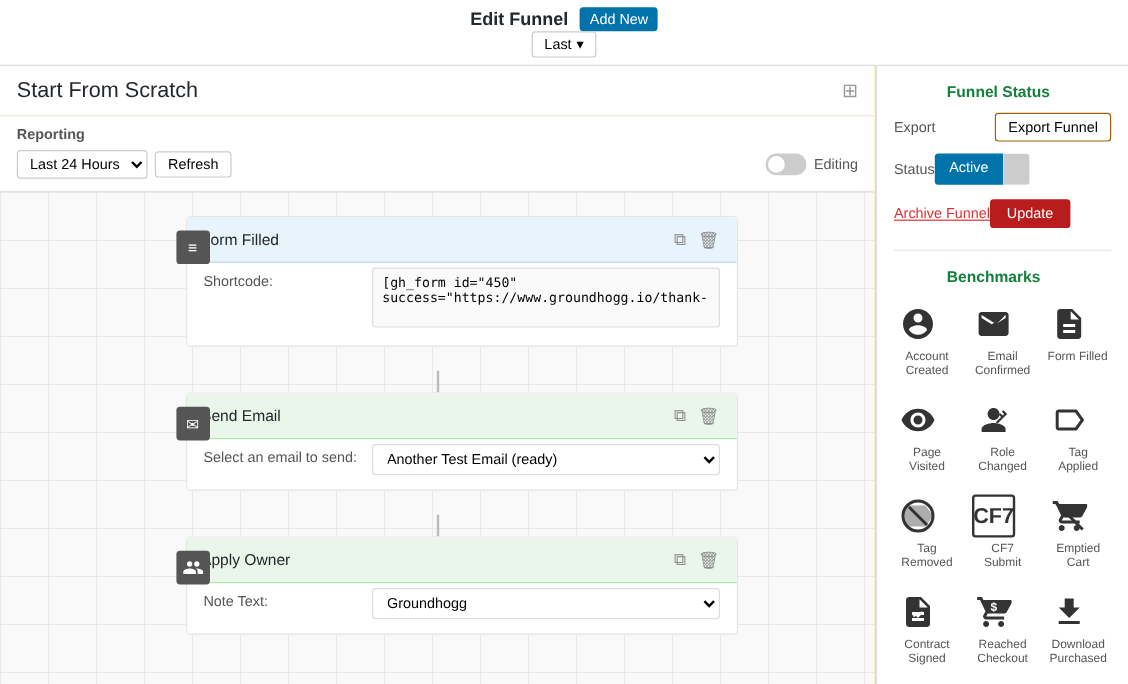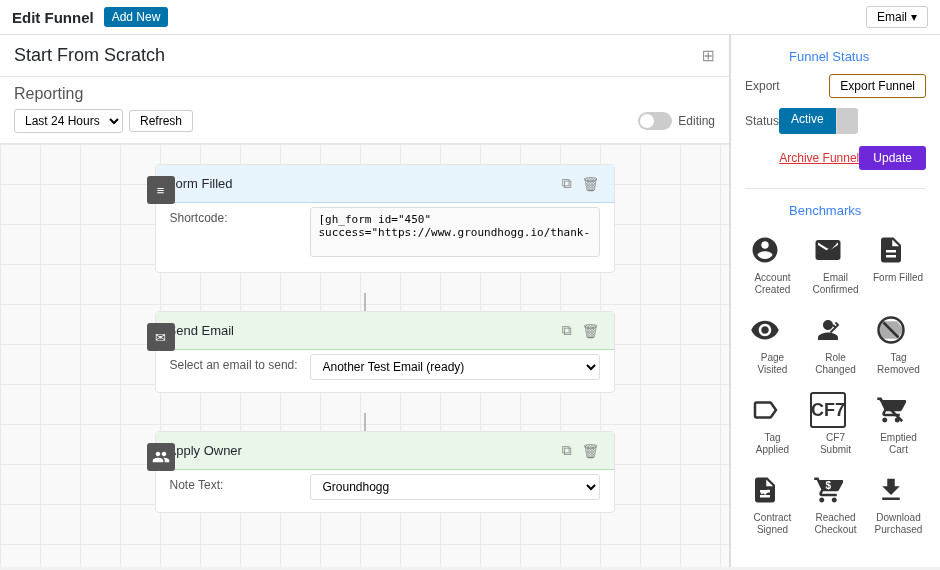--- a/index.html
+++ b/index.html
@@ -14,20 +14,21 @@
     }
 
     
     .top-bar {
       background: #fff;
       border-bottom: 1px solid #ddd;
       padding: 6px 12px;
       display: flex;
       align-items: center;
       justify-content: space-between;
+      flex-direction: column;
     }
     .top-bar-left {
       display: flex;
       align-items: center;
       gap: 10px;
     }
     .top-bar h1 {
       font-size: 15px;
       font-weight: 600;
     }
@@ -84,23 +85,23 @@
       color: #999;
       font-size: 16px;
     }
 
     .reporting-bar {
       background: #fff;
       border-bottom: 1px solid #e5e5e5;
       padding: 8px 14px 10px;
     }
     .reporting-label {
-      font-size: 16px;
+      font-size: 12px;
       color: #555;
-      font-weight: 400;
+      font-weight: 700;
       margin-bottom: 6px;
     }
     .reporting-controls {
       display: flex;
       align-items: center;
       justify-content: space-between;
     }
     .reporting-left {
       display: flex;
       align-items: center;
@@ -261,23 +262,23 @@
       padding: 14px;
       overflow-y: auto;
       flex-shrink: 0;
     }
 
     .panel-section {
       margin-bottom: 18px;
     }
     .panel-section-title {
       font-size: 13px;
-      font-weight: 400;
+      font-weight: 700;
       margin-bottom: 10px;
-      color: #3b82f6;
+      color: #15803d;
       padding-left: 44px;
     }
 
     .export-row {
       display: flex;
       align-items: center;
       justify-content: space-between;
       margin-bottom: 10px;
     }
     .export-label {
@@ -318,32 +319,32 @@
       border-left: 1px solid rgba(255,255,255,0.3);
       cursor: pointer;
     }
     .status-combo {
       display: flex;
     }
 
     .archive-row {
       display: flex;
       align-items: center;
-      justify-content: flex-end;
+      justify-content: flex-start;
     }
     .archive-link {
       color: #dc3232;
       font-size: 12px;
       text-decoration: underline;
       cursor: pointer;
       background: none;
       border: none;
     }
     .update-btn {
-      background: #6d28d9;
+      background: #b91c1c;
       color: #fff;
       border: none;
       border-radius: 3px;
       padding: 5px 14px;
       font-size: 12px;
       cursor: pointer;
     }
 
     .divider {
       border: none;
@@ -390,21 +391,21 @@
   </style>
 </head>
 <body>
 
 <div class="top-bar">
   <div class="top-bar-left">
     <h1>Edit Funnel</h1>
     <button class="add-new-btn">Add New</button>
   </div>
   <button class="help-btn">
-    <span>Email</span>
+    <span>Last</span>
     <span>▾</span>
   </button>
 </div>
 
 <div class="main-layout">
 
   <div class="left-panel">
 
     <div class="funnel-title-bar">
       <h2 class="funnel-title">Start From Scratch</h2>
@@ -584,39 +585,39 @@
                 <path d="M12 12c2.21 0 4-1.79 4-4s-1.79-4-4-4-4 1.79-4 4 1.79 4 4 4zm0 2c-2.67 0-8 1.34-8 4v2h16v-2c0-2.66-5.33-4-8-4z"></path>
                 <path d="M16 8l2 2-2 2M18 6l2 2-6 6" stroke="#333" stroke-width="1.5" fill="none"></path>
               </svg>
           </div>
           <span class="benchmark-label">Role Changed</span>
         </div>
 
         <div class="benchmark-item">
           <div class="benchmark-icon">
             <svg width="30" height="30" viewBox="0 0 24 24" fill="#333">
+                <path d="M17.63 5.84C17.27 5.33 16.67 5 16 5L5 5.01C3.9 5.01 3 5.9 3 7v10c0 1.1.9 1.99 2 1.99L16 19c.67 0 1.27-.33 1.63-.84L22 12l-4.37-6.16zM16 17H5V7h11l3.55 5L16 17z"></path>
+              </svg>
+          </div>
+          <span class="benchmark-label">Tag Applied</span>
+        </div>
+
+        <div class="benchmark-item">
+          <div class="benchmark-icon">
+            <svg width="30" height="30" viewBox="0 0 24 24" fill="#333">
                 <circle cx="12" cy="12" r="10" fill="none" stroke="#333" stroke-width="2"></circle>
                 <line x1="6" y1="6" x2="18" y2="18" stroke="#333" stroke-width="2"></line>
                 <path d="M17.63 5.84C17.27 5.33 16.67 5 16 5L5 5.01C3.9 5.01 3 5.9 3 7v10c0 1.1.9 1.99 2 1.99L16 19c.67 0 1.27-.33 1.63-.84L22 12l-4.37-6.16z" fill="#333" opacity="0.4"></path>
               </svg>
           </div>
           <span class="benchmark-label">Tag Removed</span>
         </div>
 
         <div class="benchmark-item">
           <div class="benchmark-icon">
-            <svg width="30" height="30" viewBox="0 0 24 24" fill="#333">
-                <path d="M17.63 5.84C17.27 5.33 16.67 5 16 5L5 5.01C3.9 5.01 3 5.9 3 7v10c0 1.1.9 1.99 2 1.99L16 19c.67 0 1.27-.33 1.63-.84L22 12l-4.37-6.16zM16 17H5V7h11l3.55 5L16 17z"></path>
-              </svg>
-          </div>
-          <span class="benchmark-label">Tag Applied</span>
-        </div>
-
-        <div class="benchmark-item">
-          <div class="benchmark-icon">
             <div style="font-size:18px; font-weight:700; color:#333; width:36px; height:36px; display:flex; align-items:center; justify-content:center; border:2px solid #333; border-radius:3px;">CF7</div>
           </div>
           <span class="benchmark-label">CF7 Submit</span>
         </div>
 
         <div class="benchmark-item">
           <div class="benchmark-icon">
             <svg width="30" height="30" viewBox="0 0 24 24" fill="#333">
                 <path d="M7 18c-1.1 0-1.99.9-1.99 2S5.9 22 7 22s2-.9 2-2-.9-2-2-2zM1 2v2h2l3.6 7.59-1.35 2.45c-.16.28-.25.61-.25.96C5 16.1 5.9 17 7 17h12v-2H7.42c-.14 0-.25-.11-.25-.25l.03-.12.9-1.63H19c.75 0 1.41-.41 1.75-1.03l3.58-6.49A1 1 0 0023.46 4H5.21l-.94-2H1zm16 16c-1.1 0-1.99.9-1.99 2s.89 2 1.99 2 2-.9 2-2-.9-2-2-2z"></path>
                 <line x1="3" y1="3" x2="21" y2="21" stroke="#333" stroke-width="2"></line>

